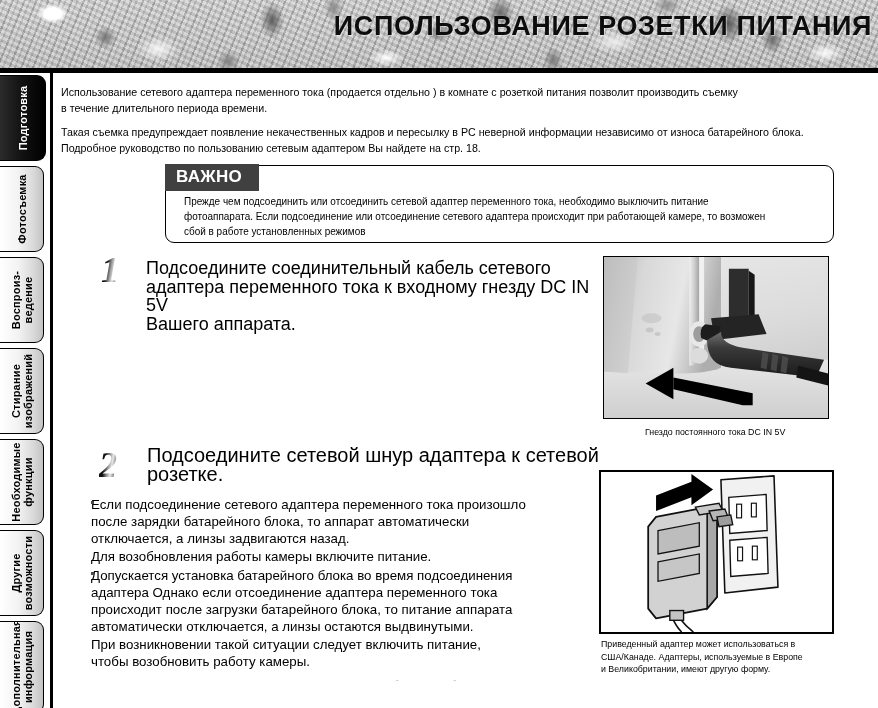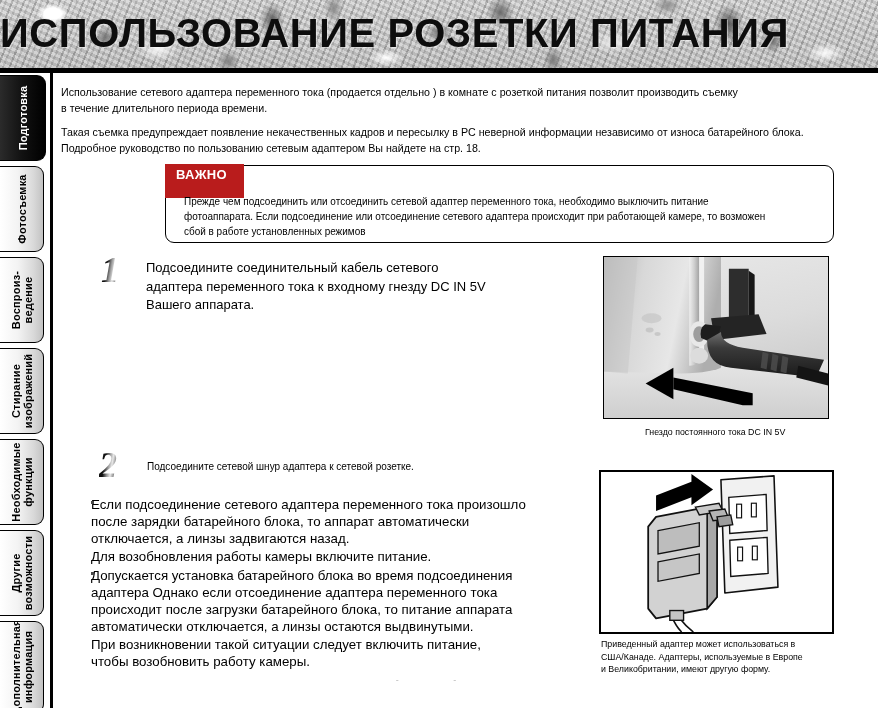--- a/index.html
+++ b/index.html
@@ -30,22 +30,22 @@
       radial-gradient(ellipse 16px 12px at 50% 48%, #6e6e6e 0%, rgba(135,135,135,0) 80%),
       radial-gradient(ellipse 12px 16px at 63% 88%, #787878 0%, rgba(145,145,145,0) 80%),
       radial-gradient(ellipse 18px 12px at 76% 8%, #8f8f8f 0%, rgba(165,165,165,0) 80%),
       radial-gradient(ellipse 14px 18px at 88% 58%, #6a6a6a 0%, rgba(138,138,138,0) 80%),
       repeating-linear-gradient(112deg, rgba(0,0,0,.16) 0 2px, rgba(255,255,255,.18) 2px 5px, rgba(0,0,0,.08) 5px 7px, rgba(255,255,255,.10) 7px 11px),
       repeating-linear-gradient(24deg, rgba(0,0,0,.10) 0 3px, rgba(255,255,255,.14) 3px 6px),
       linear-gradient(#d2d2d2,#c2c2c2);
   }
   .header-title{
     position:absolute;left:0;top:11px;width:872px;
-    text-align:left;
-    font-size:40px;font-weight:bold;color:#0d0d0d;
+    text-align:right;
+    font-size:27px;font-weight:bold;color:#0d0d0d;
     letter-spacing:.6px;
     white-space:nowrap;
     text-shadow:1px 1px 0 rgba(255,255,255,.45);
   }
   .header-rule{
     position:absolute;left:0;top:68px;width:878px;height:5px;background:#000;
   }
 
   
   .tabs{position:absolute;left:0;top:75px;width:52px;height:612px;}
@@ -91,23 +91,23 @@
   .para-2{position:absolute;left:6px;top:48px;width:880px;}
 
   
   .important{
     position:absolute;left:110px;top:89px;width:669px;height:78px;
     border:1.6px solid #000;border-radius:9px;
     background:#fff;box-sizing:border-box;
   }
   .important-tab{
     position:absolute;left:-1px;top:-2px;
-    background:#b91c1c;color:#fff;
-    font-size:13px;font-weight:bold;
-    padding:3px 17px 16px 11px;
+    background:#404040;color:#fff;
+    font-size:17px;font-weight:bold;
+    padding:3px 17px 4px 11px;
     letter-spacing:.3px;
   }
   .important-body{
     position:absolute;left:18px;top:28px;width:640px;
     font-size:10.6px;line-height:15px;color:#000;
     transform:scaleX(.94);transform-origin:left top;
     white-space:pre-line;
   }
 
   
@@ -118,25 +118,25 @@
     background:linear-gradient(100deg,#111 0%,#111 34%,#9a9a9a 52%,#e8e8e8 66%,#8d8d8d 80%,#2a2a2a 100%);
     -webkit-background-clip:text;background-clip:text;
     color:transparent;
     line-height:36px;
     text-shadow:none;
   }
   .step1num{left:46px;top:176px;}
   .step2num{left:44px;top:371px;}
 
   .steptext{
-    position:absolute;color:#000;font-size:13px;line-height:18.5px;
+    position:absolute;color:#000;font-size:18px;line-height:18.5px;
     white-space:pre-line;
   }
   .step1text{left:91px;top:183px;width:470px;}
-  .step2text{left:92px;top:382px;width:520px;font-size:10px;}
+  .step2text{left:92px;top:370px;width:520px;font-size:20px;}
 
   
   .bullets{position:absolute;left:36px;top:420px;width:540px;}
   .bullet-row{position:relative;margin-bottom:2px;}
   .bullet-mark{
     position:absolute;left:0;top:5px;width:3px;height:3px;background:#4a4a4a;
   }
   .bullet-text{
     font-size:13.3px;line-height:17.2px;color:#000;
     white-space:pre-line;

